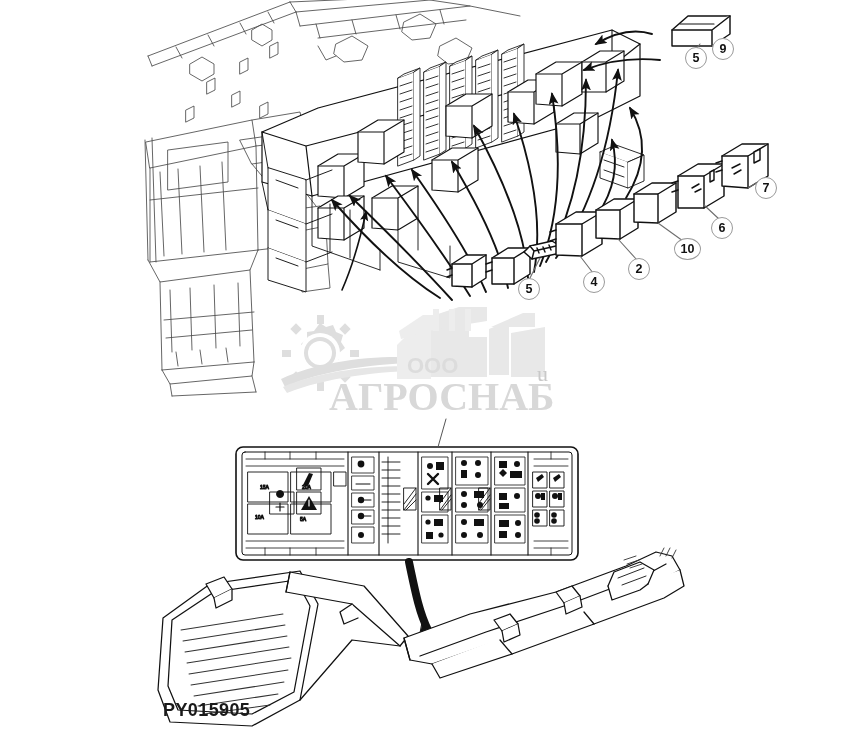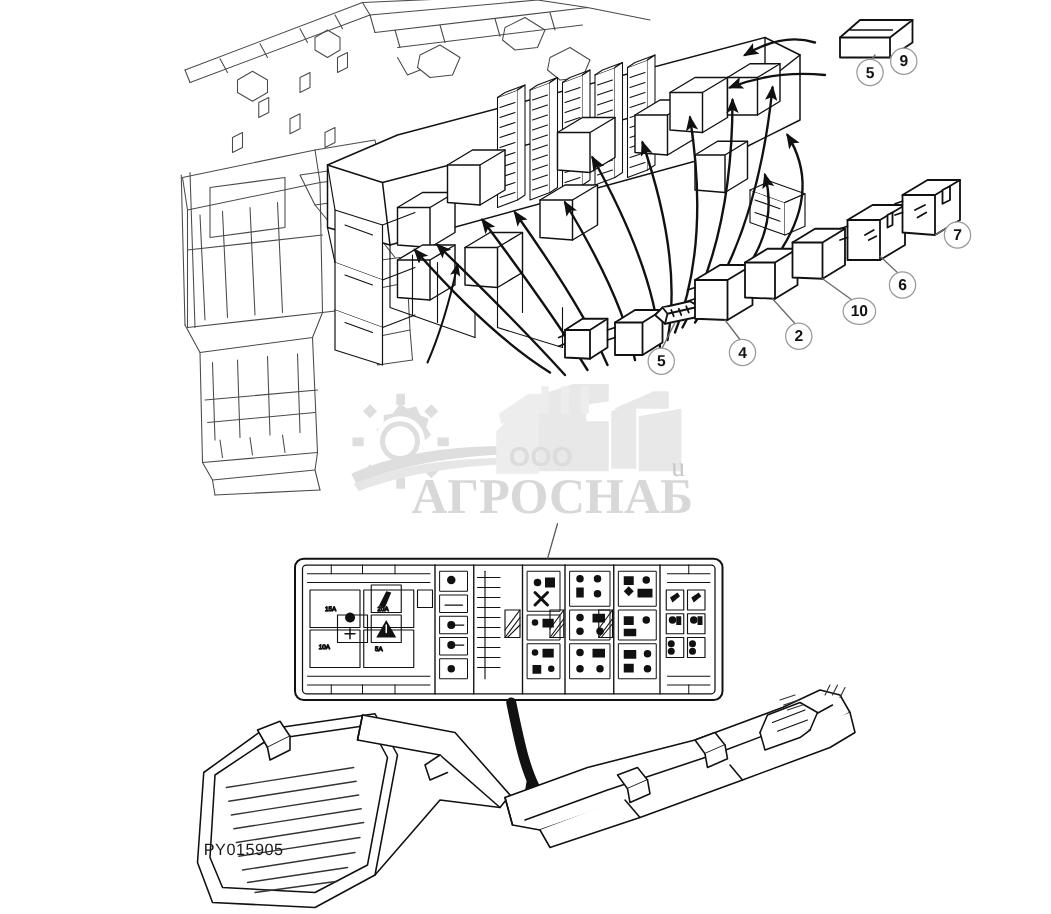--- a/index.html
+++ b/index.html
@@ -44,23 +44,23 @@
     font-size: 22px;
     color: #c9c9c9;
     font-family: "Liberation Serif", serif;
     line-height: 1;
   }
 
   
   #partnumber {
     position: absolute;
     left: 163px;
-    top: 672px;
-    font-size: 13px;
-    font-weight: normal;
+    top: 700px;
+    font-size: 18px;
+    font-weight: bold;
     letter-spacing: 0.4px;
     color: #1a1a1a;
     font-family: "Liberation Sans", sans-serif;
   }
 
   
   .callout {
     position: absolute;
     width: 20px;
     height: 20px;

